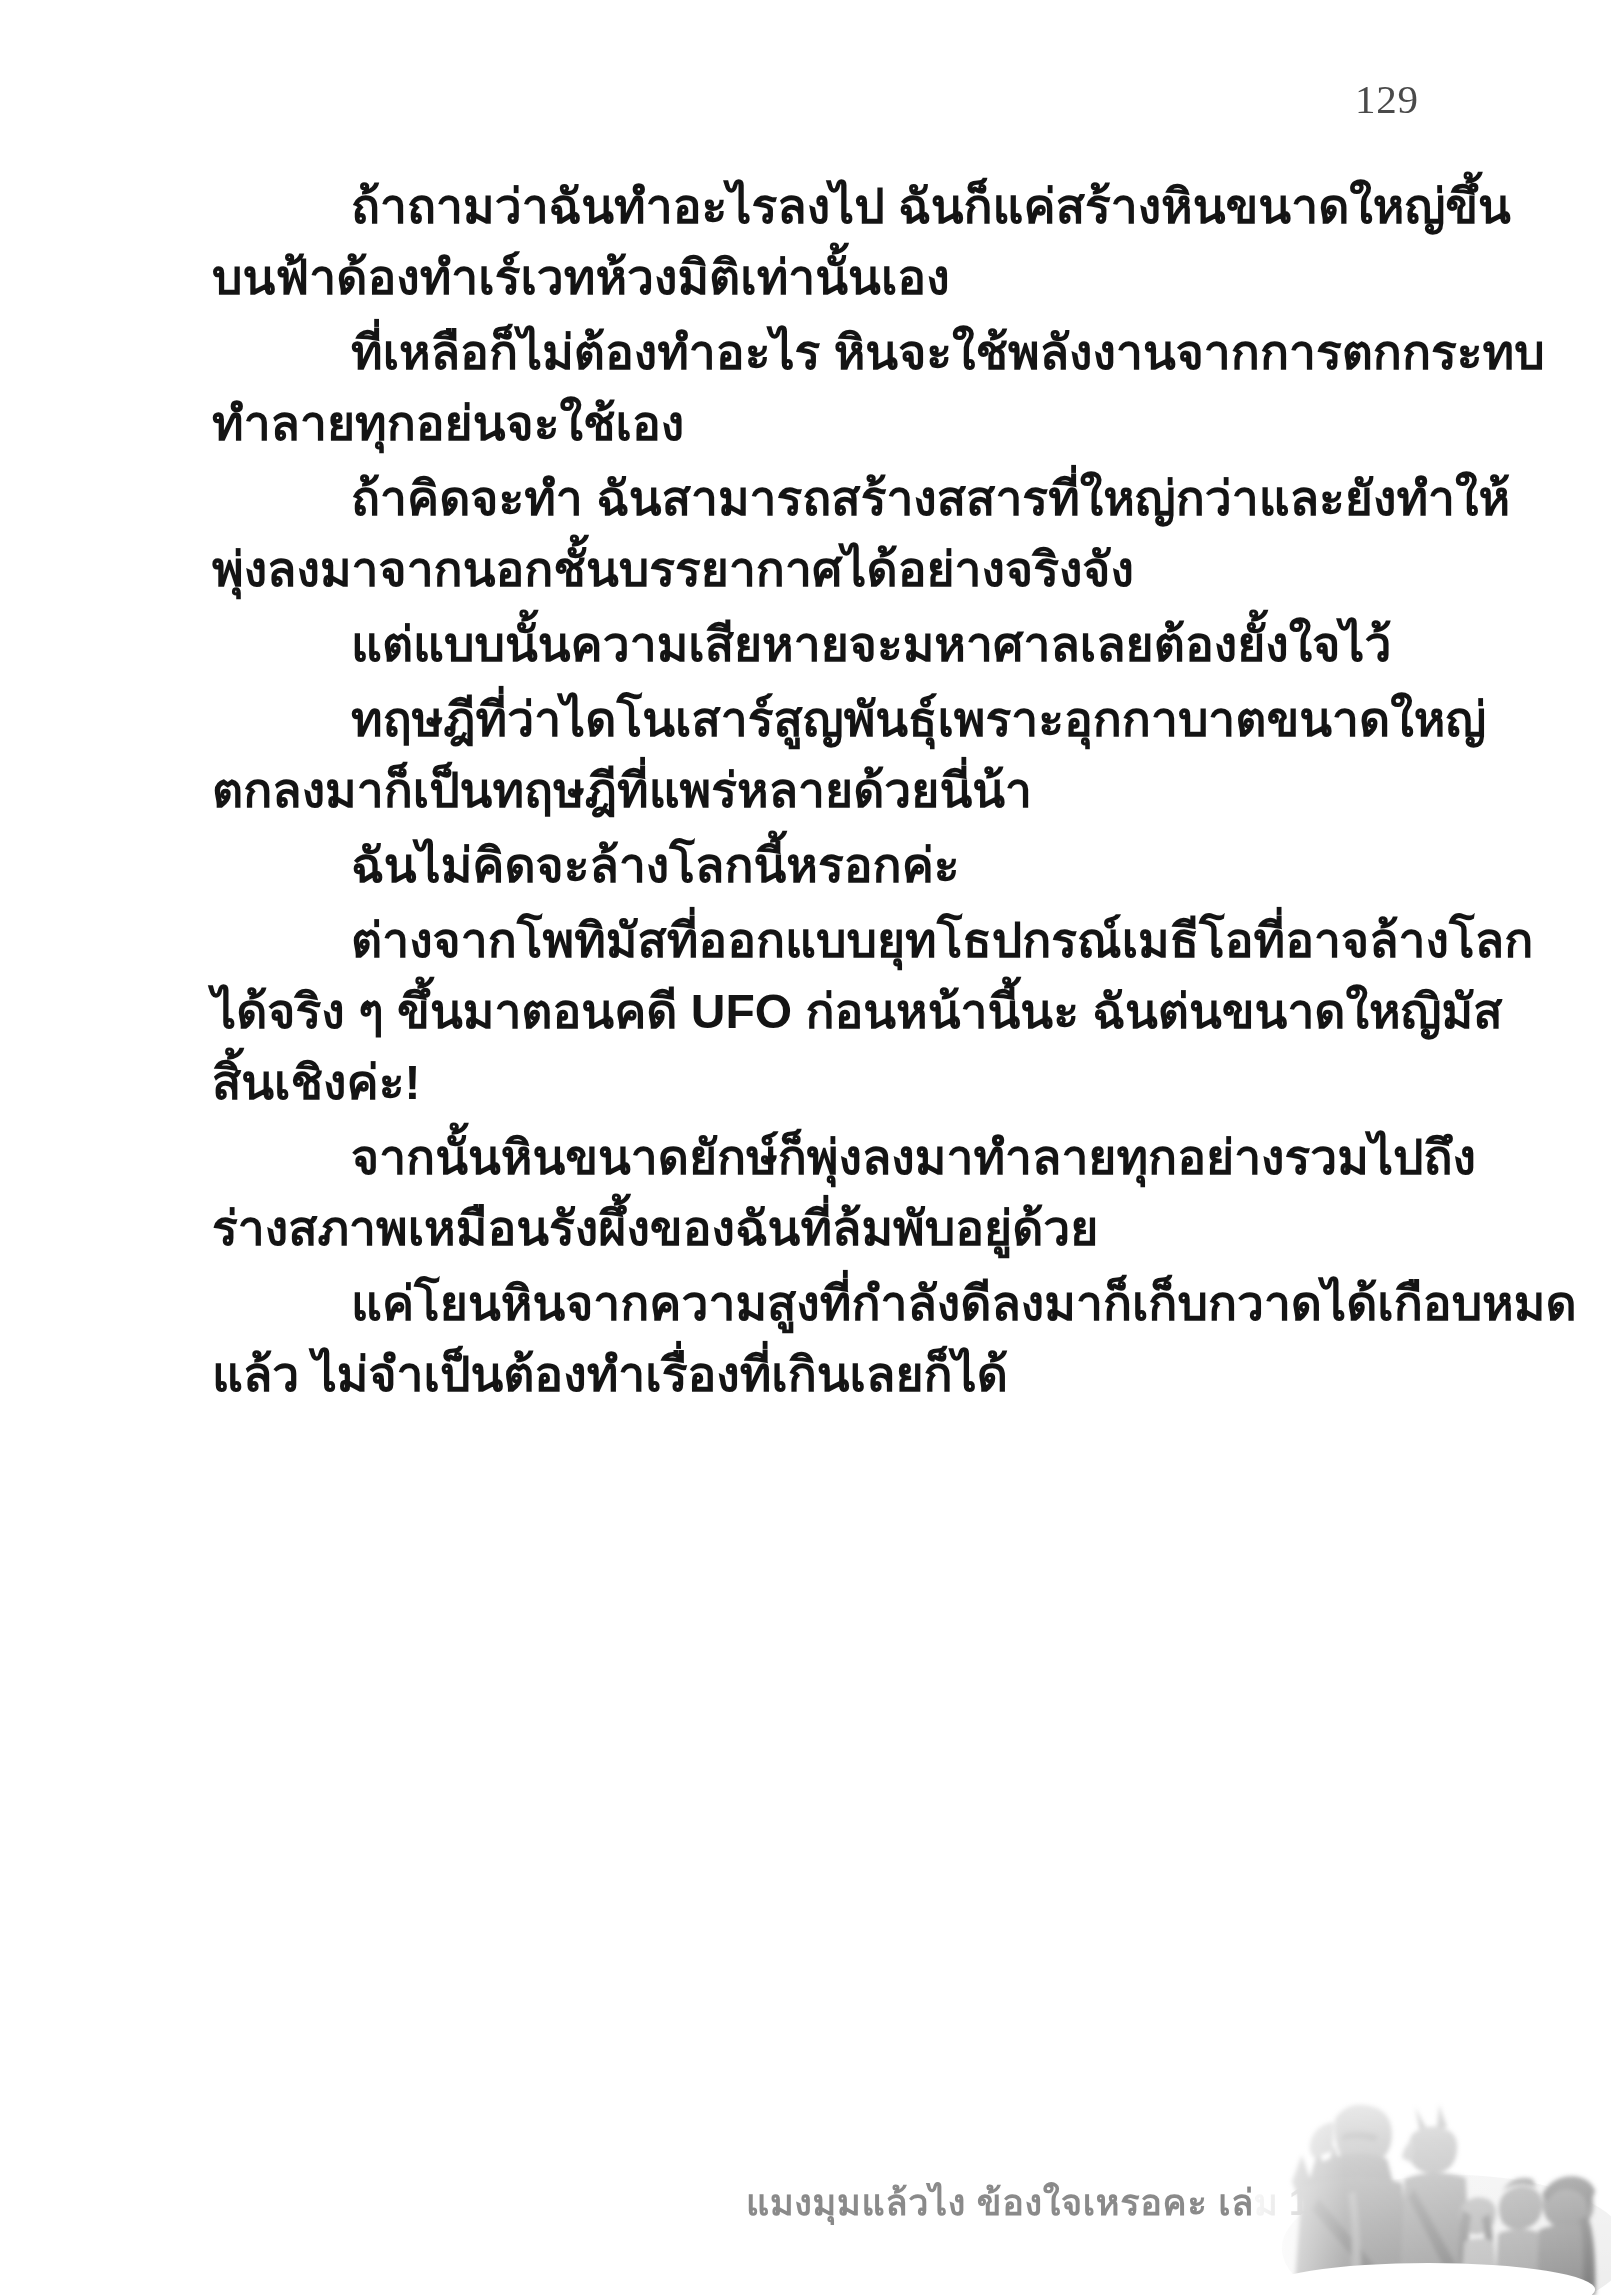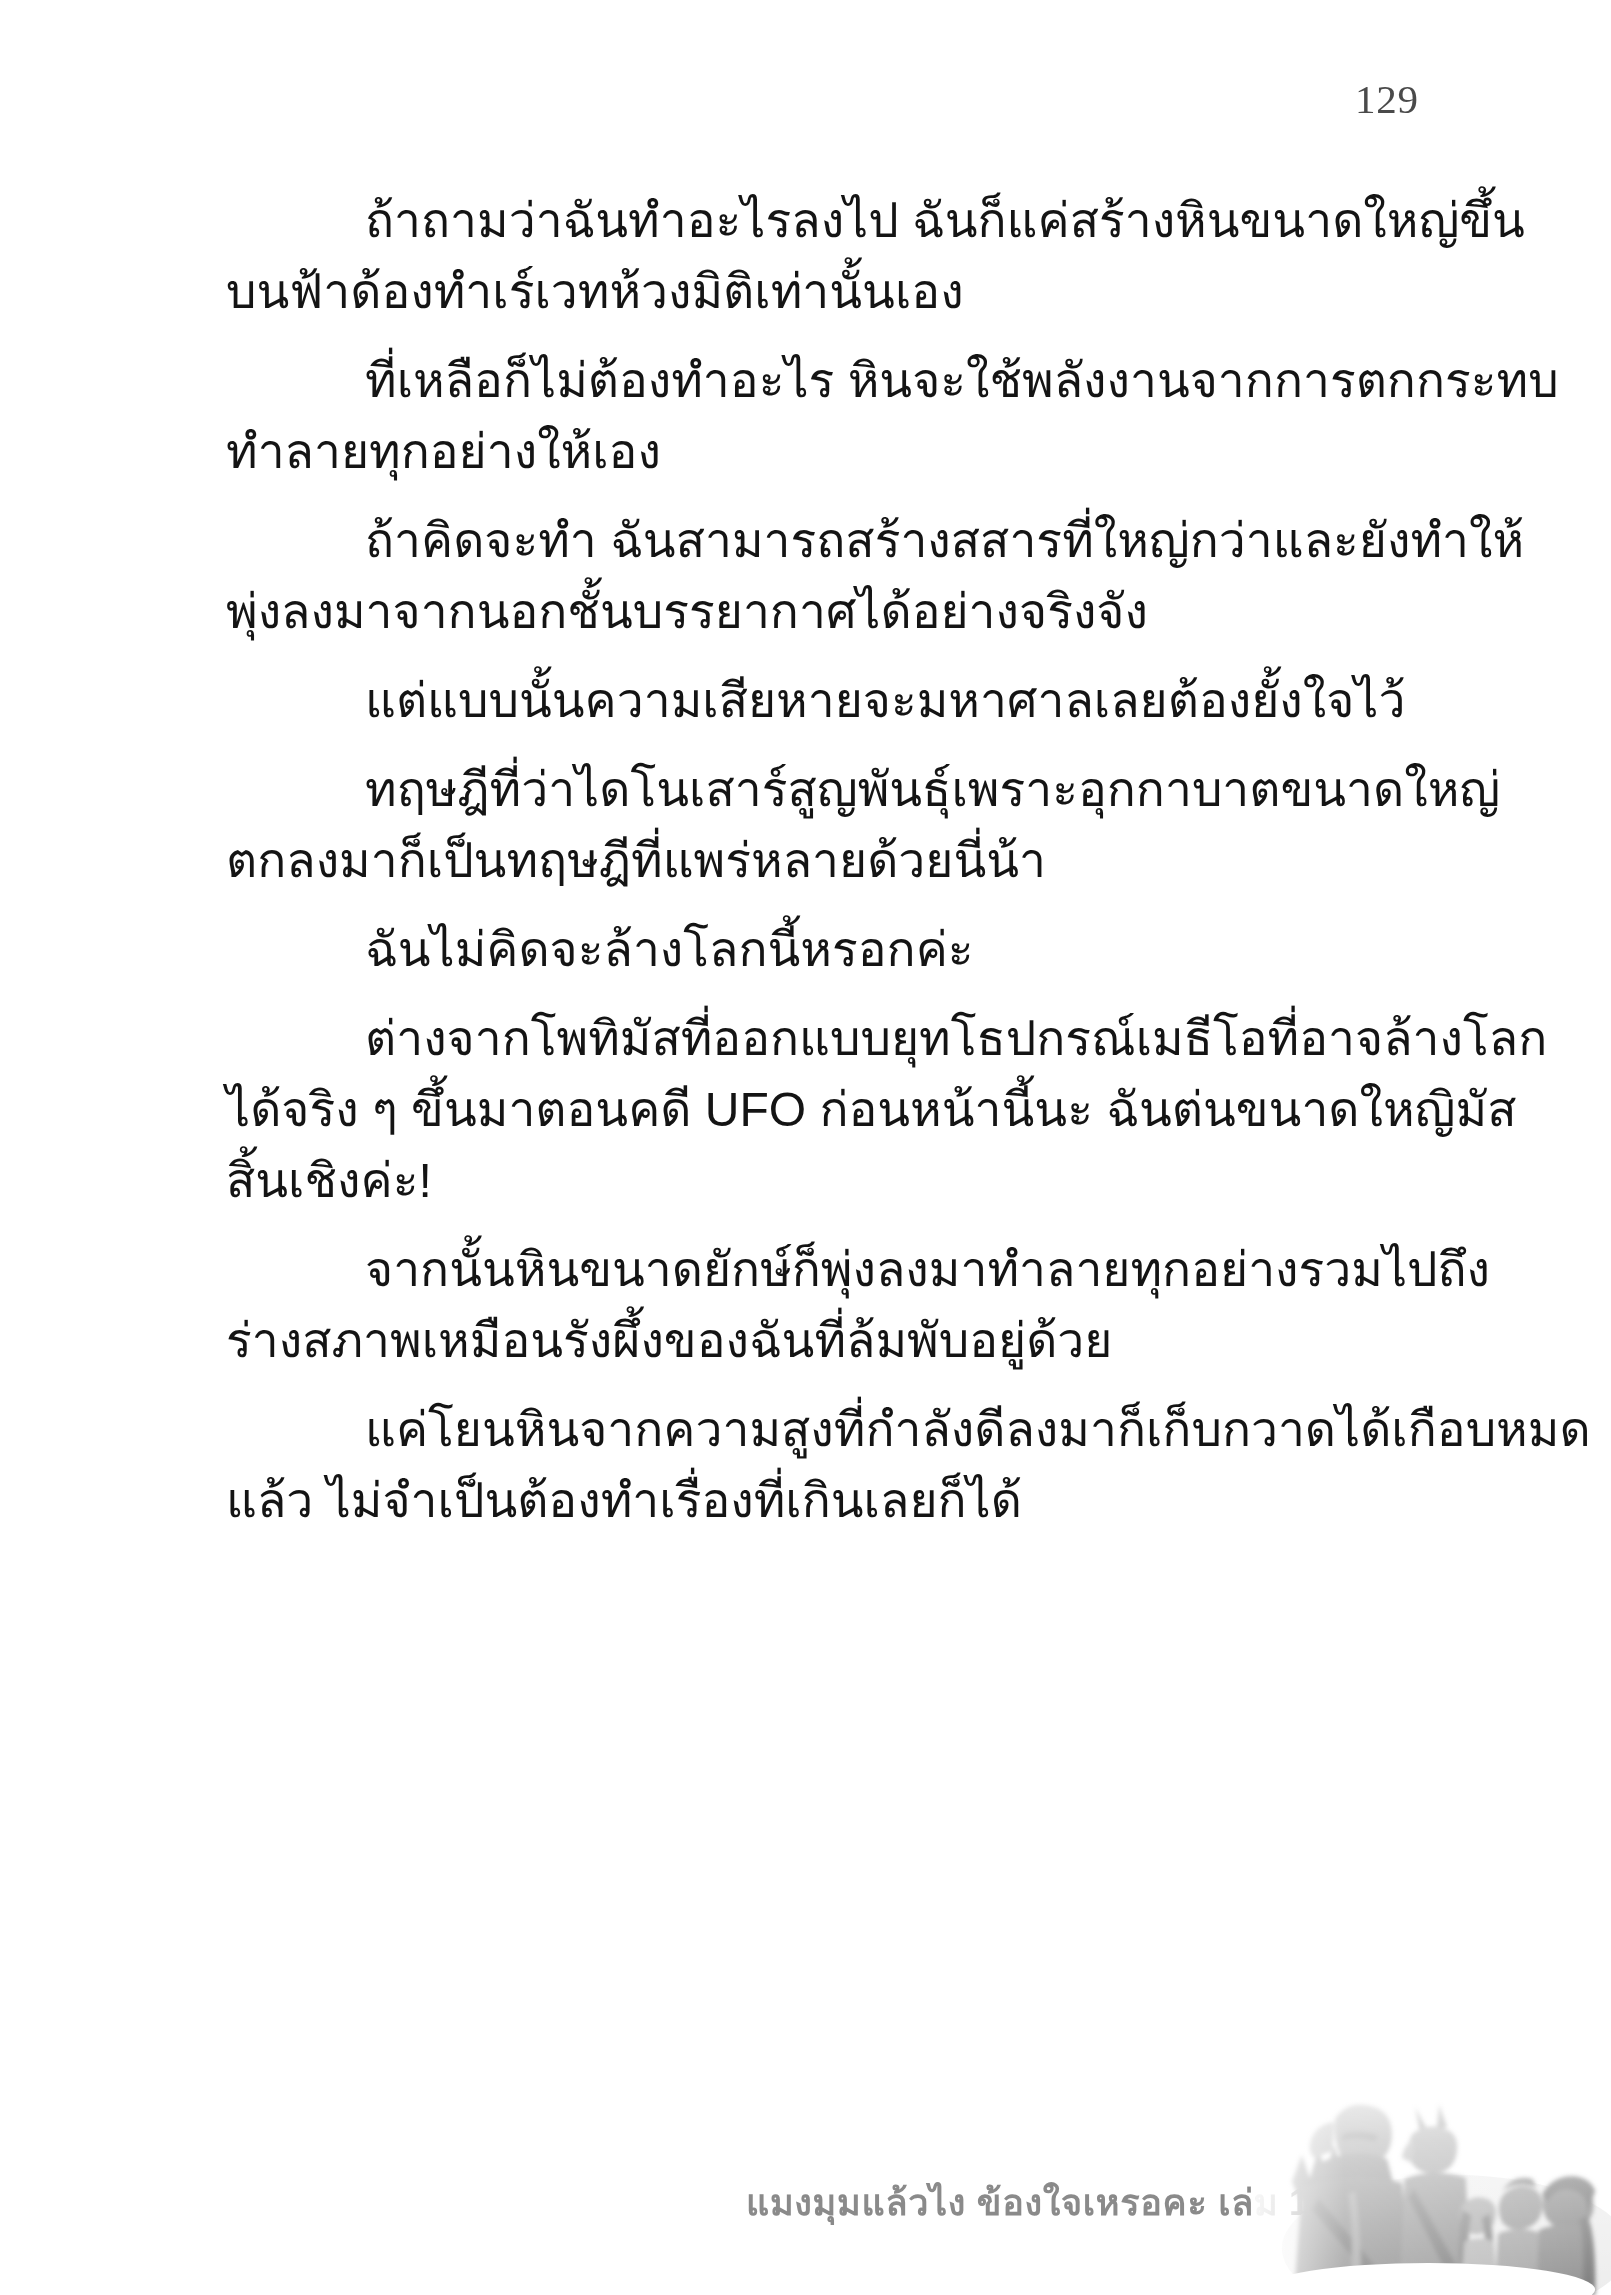--- a/index.html
+++ b/index.html
@@ -20,21 +20,21 @@
     letter-spacing:0.7px;
   }
   .body-text {
     position:absolute;
     left:208px; top:167px;
     width:1316px;
     font-size:48px;
     line-height:71px;
     color:#141414;
   }
-  .para { margin:18px; padding:0; }
+  .para { margin:4px; padding:0;font-weight:bold; }
   .para .line { display:block; white-space:nowrap; }
   .para .line.first { text-indent:139px; }
   .footer-caption {
     position:absolute;
     left:746px; top:2174px;
     font-size:36px;
     font-weight:bold;
     color:#8a8a8a;
     letter-spacing:0.7px;
     white-space:nowrap;
@@ -52,21 +52,21 @@
 
   <div class="page-number">129</div>
 
   <div class="body-text">
     <p class="para">
       <span class="line first">ถ้าถามว่าฉันทำอะไรลงไป  ฉันก็แค่สร้างหินขนาดใหญ่ขึ้น</span>
       <span class="line">บนฟ้าด้องทำเร์เวทห้วงมิติเท่านั้นเอง</span>
     </p>
     <p class="para">
       <span class="line first">ที่เหลือก็ไม่ต้องทำอะไร  หินจะใช้พลังงานจากการตกกระทบ</span>
-      <span class="line">ทำลายทุกอย่างให้เอง</span>
+      <span class="line">ทำลายทุกอย่นจะใช้เอง</span>
     </p>
     <p class="para">
       <span class="line first">ถ้าคิดจะทำ  ฉันสามารถสร้างสสารที่ใหญ่กว่าและยังทำให้</span>
       <span class="line">พุ่งลงมาจากนอกชั้นบรรยากาศได้อย่างจริงจัง</span>
     </p>
     <p class="para">
       <span class="line first">แต่แบบนั้นความเสียหายจะมหาศาลเลยต้องยั้งใจไว้</span>
     </p>
     <p class="para">
       <span class="line first">ทฤษฎีที่ว่าไดโนเสาร์สูญพันธุ์เพราะอุกกาบาตขนาดใหญ่</span>

